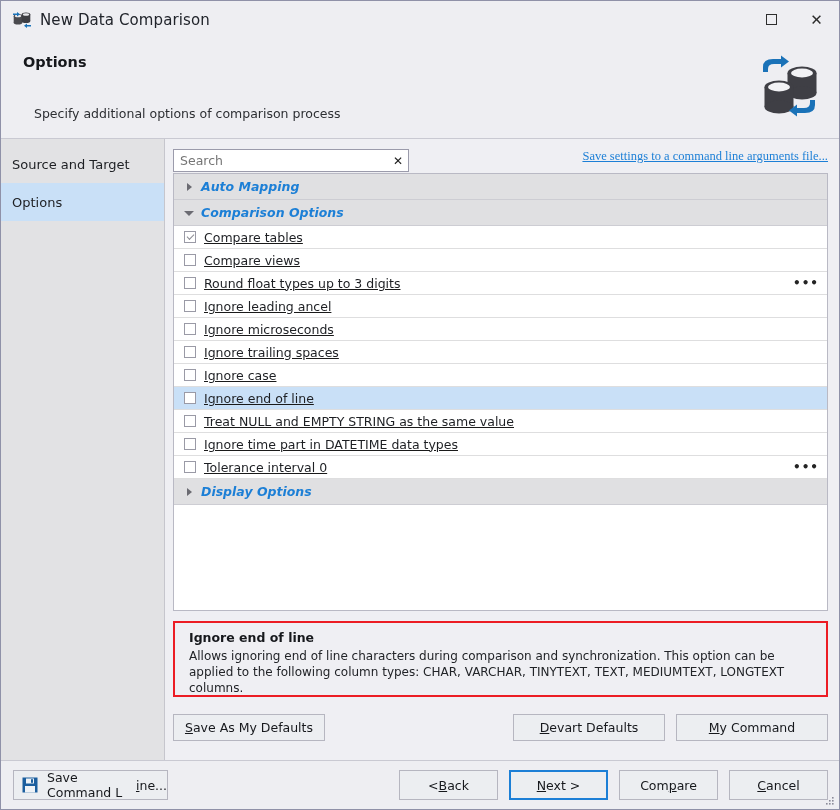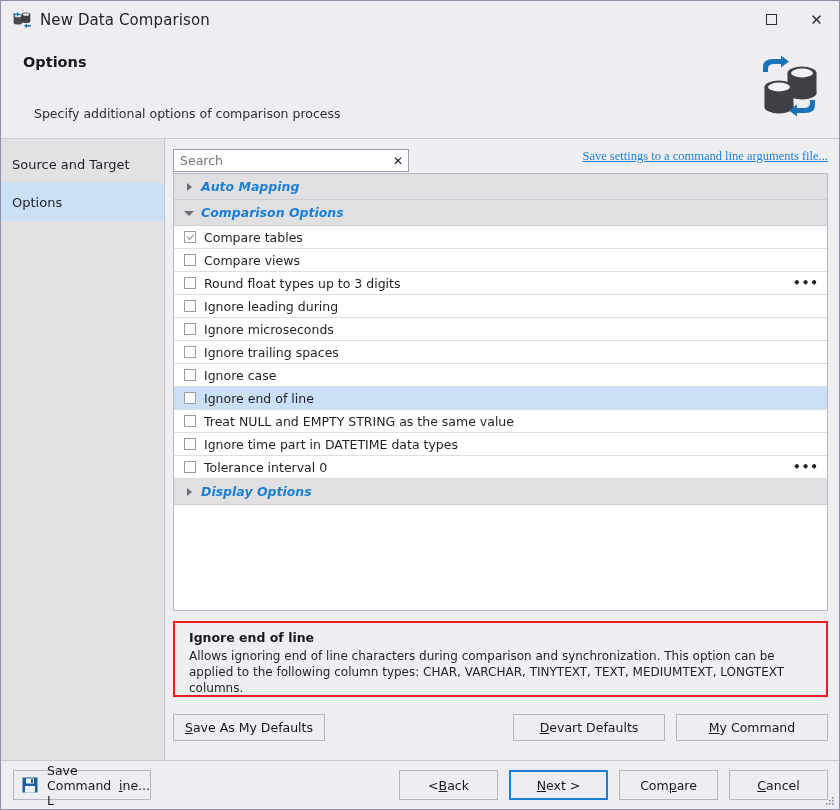--- a/index.html
+++ b/index.html
@@ -108,20 +108,21 @@
   .grp .tri i{display:block;width:0;height:0;}
   .grp.collapsed .tri i{border-top:4px solid transparent;border-bottom:4px solid transparent;border-left:5px solid #6b6b72;}
   .grp.expanded .tri i{border-left:5px solid transparent;border-right:5px solid transparent;border-top:5px solid #6b6b72;margin-top:2px;}
   .grp .gl{margin-left:6px;font-size:12.5px;font-weight:bold;color:#1c7fd6;font-style:italic;}
 
   .row{
     height:23px;display:flex;align-items:center;
     border-bottom:1px solid #dededf;
     box-sizing:border-box;position:relative;
     padding-left:10px;
+    text-decoration:underline;
   }
   .row.sel{background:#c9e0f7;}
   .cb{
     width:12px;height:12px;flex:0 0 12px;box-sizing:border-box;
     border:1px solid #9a9aa6;background:#fff;
     display:flex;align-items:center;justify-content:center;
   }
   .cb.checked:after{
     content:"";display:block;width:6px;height:3px;
     border-left:1.6px solid #8b8b93;border-bottom:1.6px solid #8b8b93;
@@ -166,21 +167,21 @@
   
   .footer{
     flex:0 0 49px;height:49px;
     background:#eeeef2;
     border-top:1px solid #c9c9d2;
     display:flex;align-items:center;
     padding:0 11px 0 12px;
     box-sizing:border-box;
     position:relative;
   }
-  #save-command-line{width:138px;height:30px;padding-left:8px;justify-content:flex-start;}
+  #save-command-line{width:155px;height:30px;padding-left:8px;justify-content:flex-start;}
   .floppy{width:16px;height:16px;flex:0 0 16px;position:relative;margin-right:9px;}
   .foot-right{margin-left:auto;display:flex;align-items:center;}
   .foot-right .btn{width:99px;height:30px;margin-left:11px;}
   .grip{position:absolute;right:3px;bottom:2px;width:12px;height:12px;}
 </style>
 </head>
 <body>
 
 <div class="window">
 
@@ -272,21 +273,21 @@
           <span class="cb"></span>
           <span class="lbl">Compare views</span>
         </div>
         <div class="row">
           <span class="cb"></span>
           <span class="lbl">Round float types up to 3 digits</span>
           <span class="dots">•••</span>
         </div>
         <div class="row">
           <span class="cb"></span>
-          <span class="lbl">Ignore leading during</span>
+          <span class="lbl">Ignore leading ancel</span>
         </div>
         <div class="row">
           <span class="cb"></span>
           <span class="lbl">Ignore microseconds</span>
         </div>
         <div class="row">
           <span class="cb"></span>
           <span class="lbl">Ignore trailing spaces</span>
         </div>
         <div class="row">

